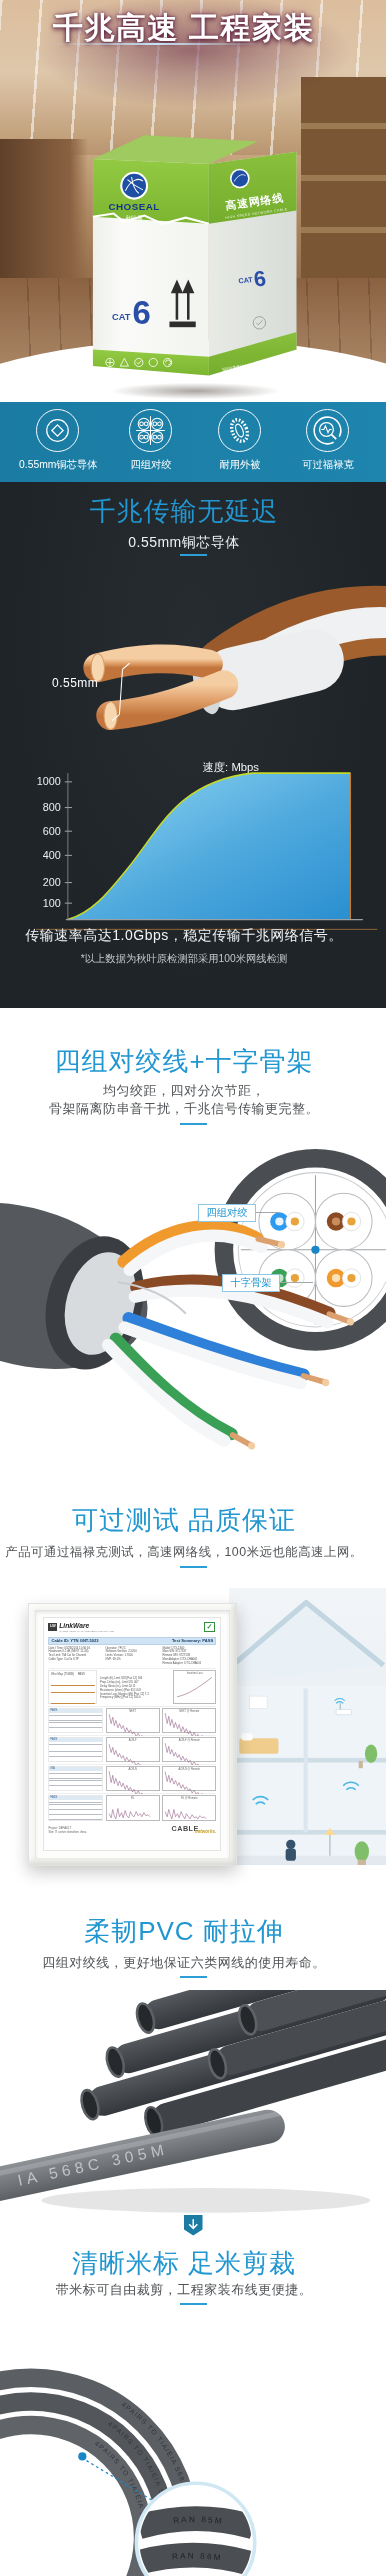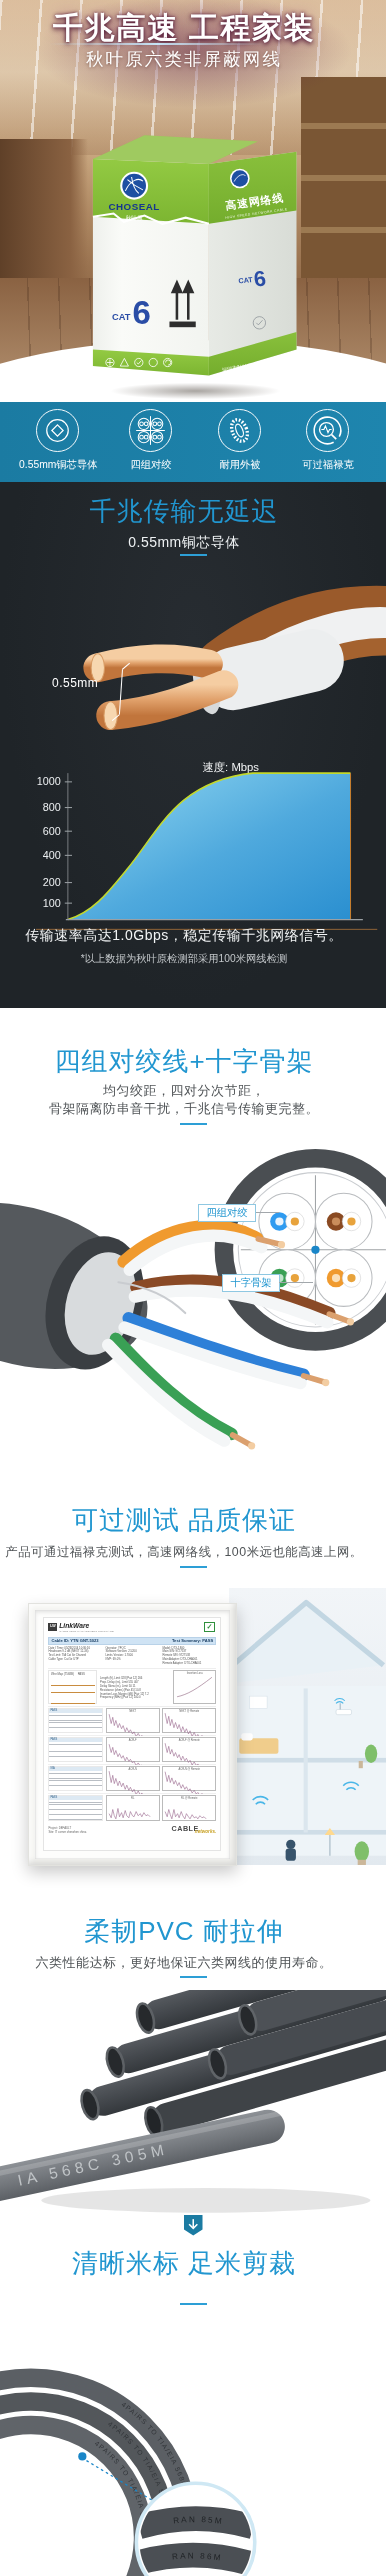--- a/index.html
+++ b/index.html
@@ -162,21 +162,20 @@
         <path d="M156,455 a5,5 0 1 1 5,5"></path>
     </g>
     <g transform="rotate(-9 325 464)">
       <text x="325" y="464" text-anchor="middle" font-size="10" fill="#fff">深圳市秋叶原实业有限公司</text>
     </g>
   </svg>
   <div class="abs box-shadow"></div>
 
   <div class="abs center hero-title">千兆高速 工程家装</div>
   <div class="abs hero-flare"></div>
-  <div class="abs center hero-sub">秋叶原六类非屏蔽网线</div>
 
   <div class="abs band">
     <div class="abs feat" style="left:9.3px">
       <div class="feat-circle">
         <svg width="41" height="41" viewBox="0 0 80 80" stroke="#fff" fill="none" stroke-width="2.4">
           <circle cx="40" cy="40" r="21"></circle>
             <polygon points="40,29 51,40 40,51 29,40"></polygon>
         </svg>
       </div>
       <div class="feat-label">0.55mm铜芯导体</div>
@@ -519,21 +518,21 @@
           <div class="rf-proj">Project: DEFAULT
 Site: IT corner  shenzhen  china</div>
           <div class="rf-fluke">CABLE</div>
           <div class="rf-net">networks.</div>
         </div>
       </div>
     </div>
   </div>
 
   <div class="abs center h-accent" style="top:1914px">柔韧PVC 耐拉伸</div>
-  <div class="abs center sub-gray" style="top:1954px">六类性能达标，更好地保证六类网线的使用寿命。</div>
+  <div class="abs center sub-gray" style="top:1954px">四组对绞线，更好地保证六类网线的使用寿命。</div>
   <div class="abs divider" style="top:1976px"></div>
 
   <svg class="abs" style="left:0;top:1990px" width="386" height="225" viewBox="0 0 750 436">
     <defs>
       <linearGradient id="gTube" x1="0" y1="0" x2="0" y2="1">
         <stop offset="0" stop-color="#55595e"></stop>
           <stop offset=".5" stop-color="#44484d"></stop>
           <stop offset="1" stop-color="#34383c"></stop>
       </linearGradient>
       <linearGradient id="gCable2" x1="0" y1="0" x2="0" y2="1">
@@ -575,20 +574,21 @@
     <svg width="18.5" height="20.6" viewBox="0 0 36 40">
       <polygon points="0,0 36,0 36,28 18,40 0,28" fill="#1b7ba2"></polygon>
       <g stroke="#fff" stroke-width="3" fill="none">
           <line x1="18" y1="8" x2="18" y2="24"></line>
           <polyline points="10,18 18,26 26,18"></polyline>
         </g>
     </svg>
   </div>
 
   <div class="abs center h-accent" style="top:2246px">清晰米标 足米剪裁</div>
+  <div class="abs center sub-gray" style="top:2281px">带米标可自由裁剪，工程家装布线更便捷。</div>
   <div class="abs divider" style="top:2303px"></div>
 
   <svg class="abs" style="left:0;top:2321px" width="386" height="344" viewBox="0 0 750 668">
     <defs>
       <clipPath id="magClip">
           <circle cx="380" cy="430" r="109"></circle>
         </clipPath>
       <path id="arcOuter" d="M155.8,125.2 A310,310 0 0 1 279.2,639.2"></path>
       <path id="arcMid" d="M141.6,168.9 A264,264 0 0 1 246.7,606.7"></path>
       <path id="arcInner" d="M127.4,212.7 A218,218 0 0 1 214.2,574.2"></path>

